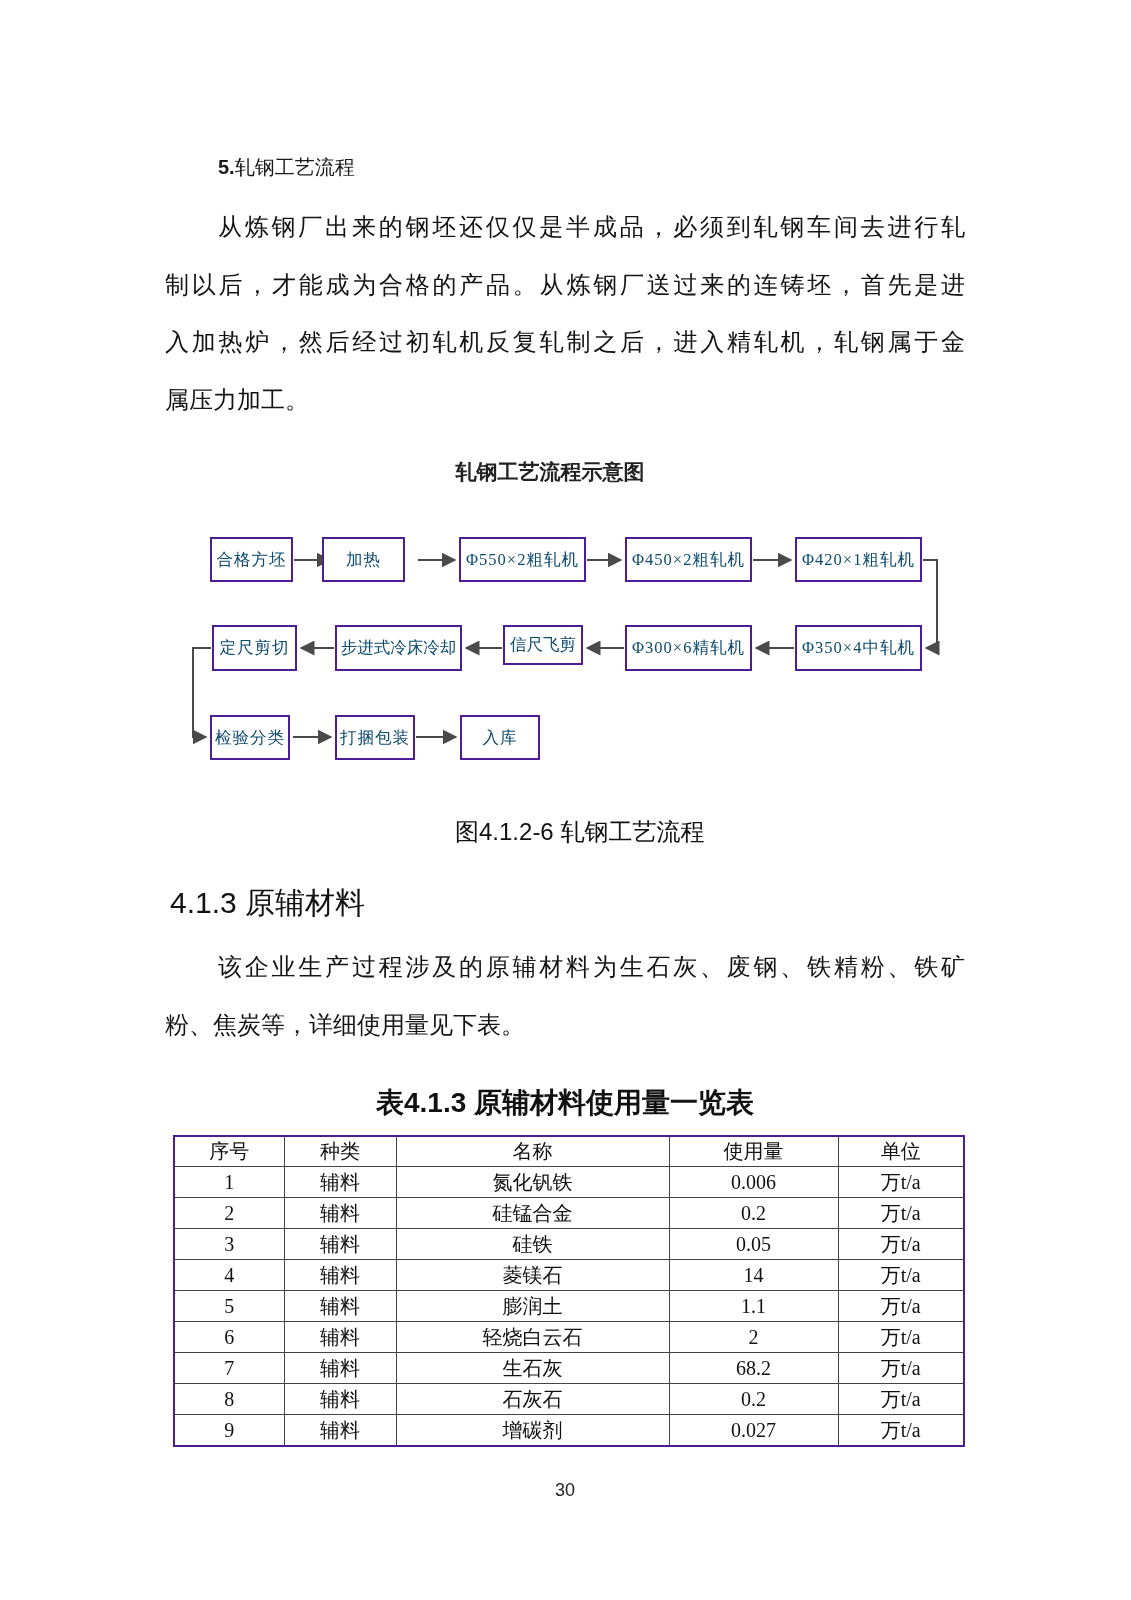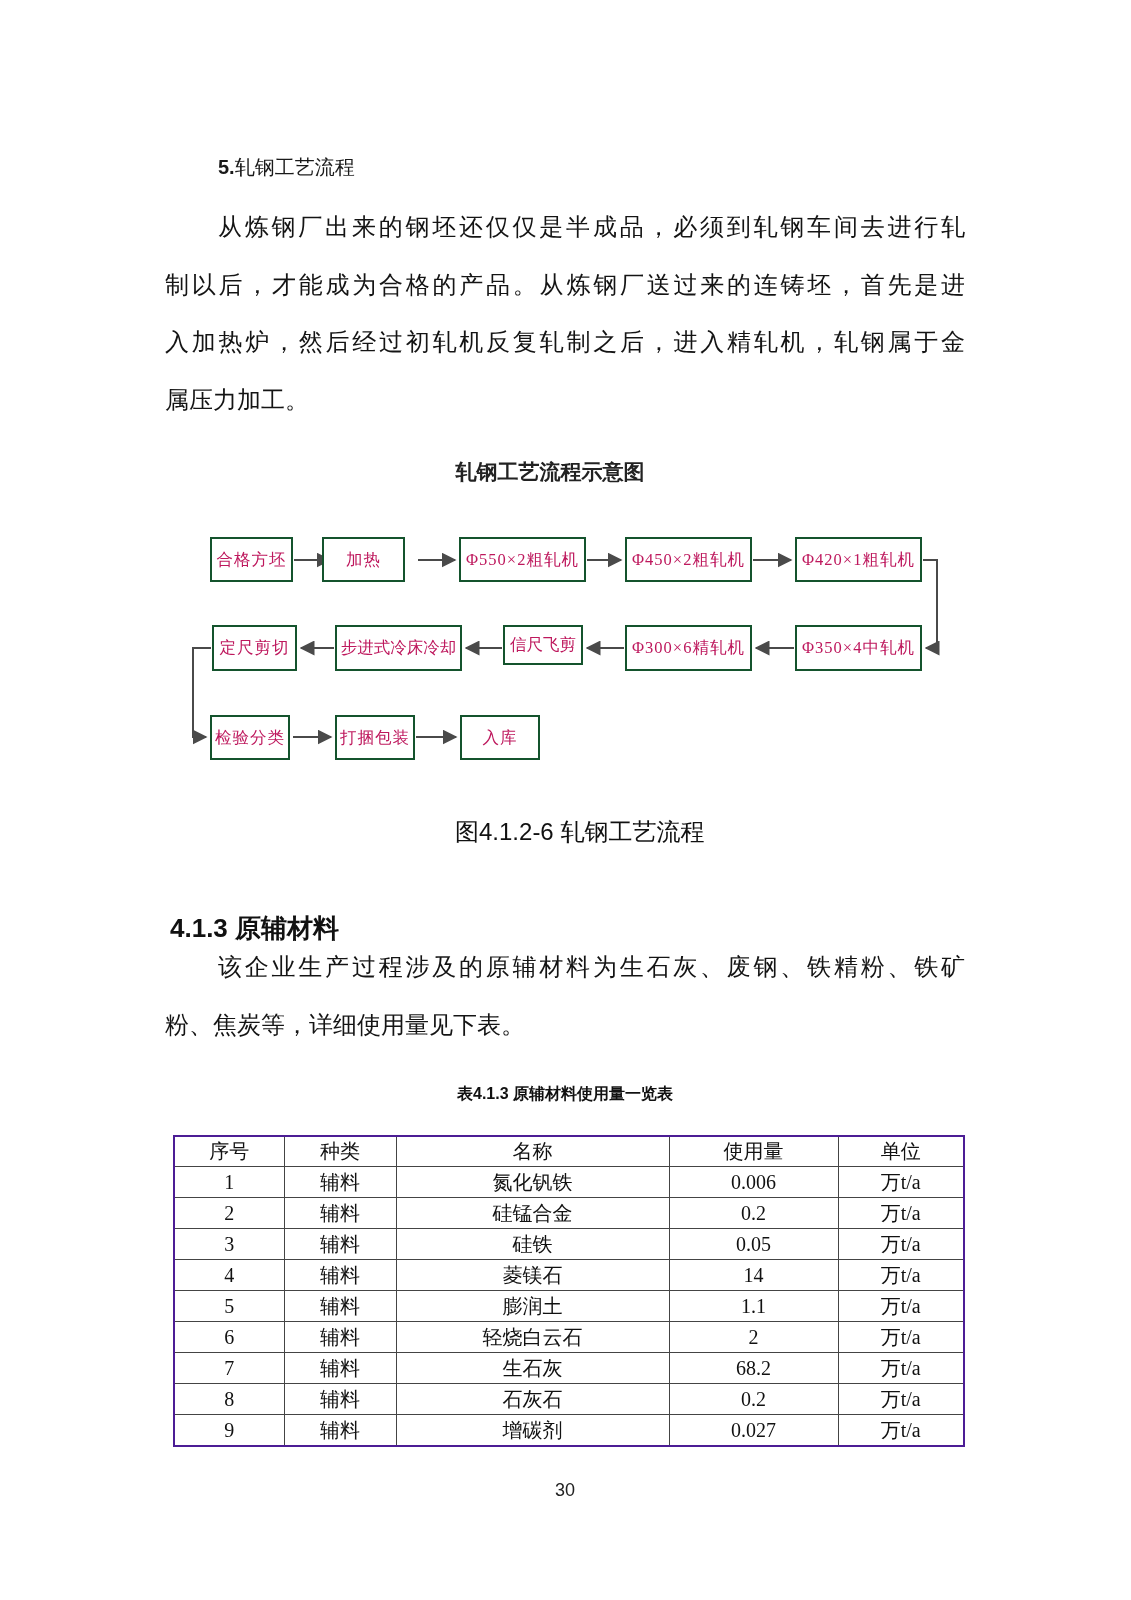--- a/index.html
+++ b/index.html
@@ -24,33 +24,33 @@
   .jline.lastline{text-align:left;text-align-last:left;}
   .indent{padding-left:53px;}
 
   .flow-title{top:458px;left:400px;width:300px;text-align:center;
     font-family:"Liberation Sans","DejaVu Sans",sans-serif;font-weight:bold;
     font-size:21px;color:#222;}
   .fig-caption{top:816px;left:455px;
     font-family:"Liberation Sans","DejaVu Sans",sans-serif;font-weight:normal;
     font-size:24px;color:#111;}
   .sec-heading{top:883px;left:170px;
-    font-family:"Liberation Sans","DejaVu Sans",sans-serif;font-weight:bold;
-    font-size:26px;color:#111;margin-top:28px;}
+    font-family:"Liberation Sans","DejaVu Sans",sans-serif;font-weight:normal;
+    font-size:30px;color:#111;}
   .tbl-caption{top:1084px;left:165px;width:800px;text-align:center;
     font-family:"Liberation Sans","DejaVu Sans",sans-serif;font-weight:bold;
-    font-size:16px;color:#111;}
+    font-size:28px;color:#111;}
 
   
   .fbox{
     position:absolute;
-    border:2px solid #14532d;
+    border:2px solid #4c1d95;
     background:#fff;
     display:flex;align-items:center;justify-content:center;
-    font-size:16.5px;color:#be185d;
+    font-size:16.5px;color:#0c4a6e;
     font-family:"Liberation Serif","DejaVu Serif",serif;
     letter-spacing:1px;
     box-sizing:border-box;
     white-space:nowrap;
   }
   .b0{left:210px;top:537px;width:83px;height:45px;}
   .b1{left:322px;top:537px;width:83px;height:45px;}
   .b2{left:459px;top:537px;width:127px;height:45px;}
   .b3{left:625px;top:537px;width:127px;height:45px;}
   .b4{left:795px;top:537px;width:127px;height:45px;}

